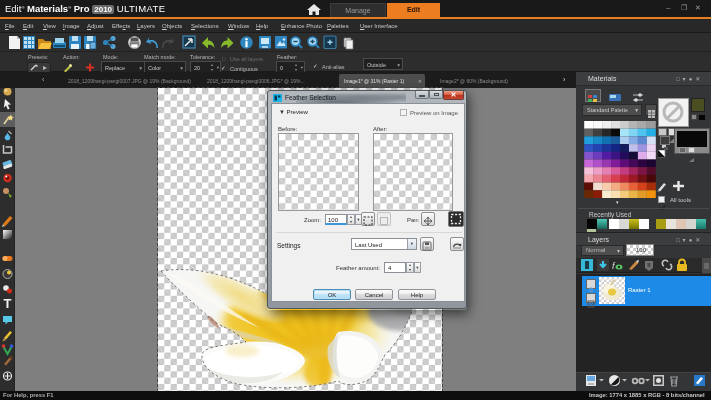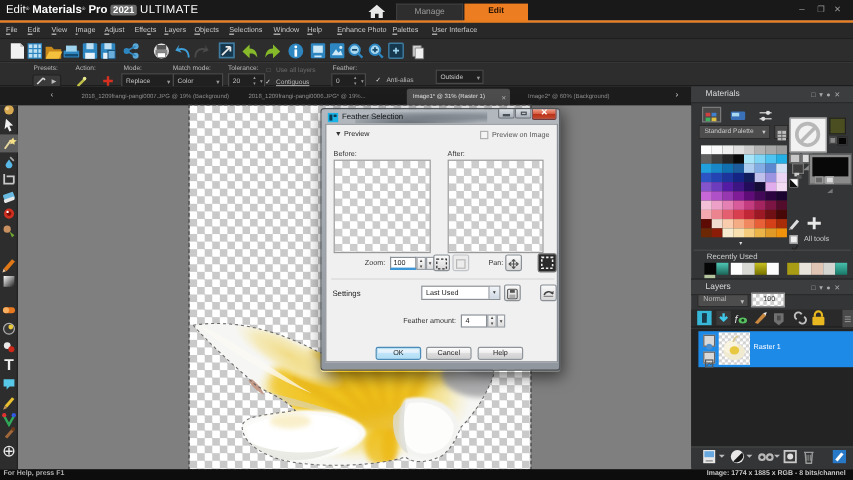--- a/index.html
+++ b/index.html
@@ -26,21 +26,21 @@
 #statusbar{left:0;top:391px;width:711px;height:9px;background:#0d0d0d;color:#b0b0b0;font-size:5.8px;}
 
 #dialog{left:267px;top:90px;width:200px;height:220px;box-shadow:2px 4px 12px rgba(0,0,0,.55);border-radius:3px;}
 </style></head>
 <body>
 <div id="page">
 
 <div class="abs" id="titlebar">
   <div style="position:absolute;left:5px;top:3px;font-size:9.5px;color:#fff;white-space:nowrap;">
     <span style="font-weight:normal;">Edit</span><span style="font-size:4px;vertical-align:3px;">®</span><span style="font-weight:bold;"> Materials</span><span style="font-size:4px;vertical-align:3px;">®</span><span style="font-weight:bold;"> Pro</span>
-    <span style="display:inline-block;background:#6a6a6a;color:#fff;border-radius:2px;padding:0 2px;font-size:8px;font-weight:bold;">2021</span>
+    <span style="display:inline-block;background:#6a6a6a;color:#fff;border-radius:2px;padding:0 2px;font-size:8px;font-weight:bold;">2010</span>
     <span style="font-weight:normal;letter-spacing:.4px;">ULTIMATE</span>
   </div>
   <svg style="position:absolute;left:306px;top:3px;" width="16" height="13" viewBox="0 0 16 13">
         <path d="M8 1 L15 7 L13 7 L13 12 L9.5 12 L9.5 8.5 L6.5 8.5 L6.5 12 L3 12 L3 7 L1 7 Z" fill="#e8e8e8"></path>
       </svg>
   <div style="position:absolute;left:330px;top:3px;width:56px;height:14px;background:#2e2e2e;border:1px solid #3d3d3d;border-bottom:none;color:#9a9a9a;font-size:7px;text-align:center;line-height:13px;">Manage</div>
   <div style="position:absolute;left:387px;top:3px;width:53px;height:16px;background:#ed7d21;color:#2a1505;font-size:7px;font-weight:bold;text-align:center;line-height:14px;">Edit</div>
   <span style="position:absolute;left:666px;top:3px;color:#999;font-size:8px;">–</span>
       <span style="position:absolute;left:681px;top:4px;color:#999;font-size:7px;">❐</span>
       <span style="position:absolute;left:695px;top:4px;color:#999;font-size:7px;">✕</span>

